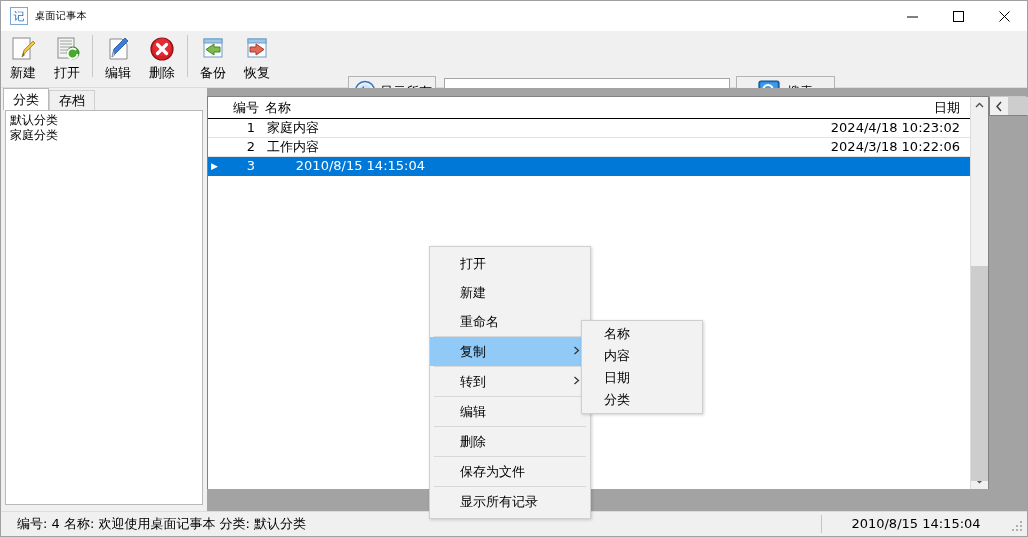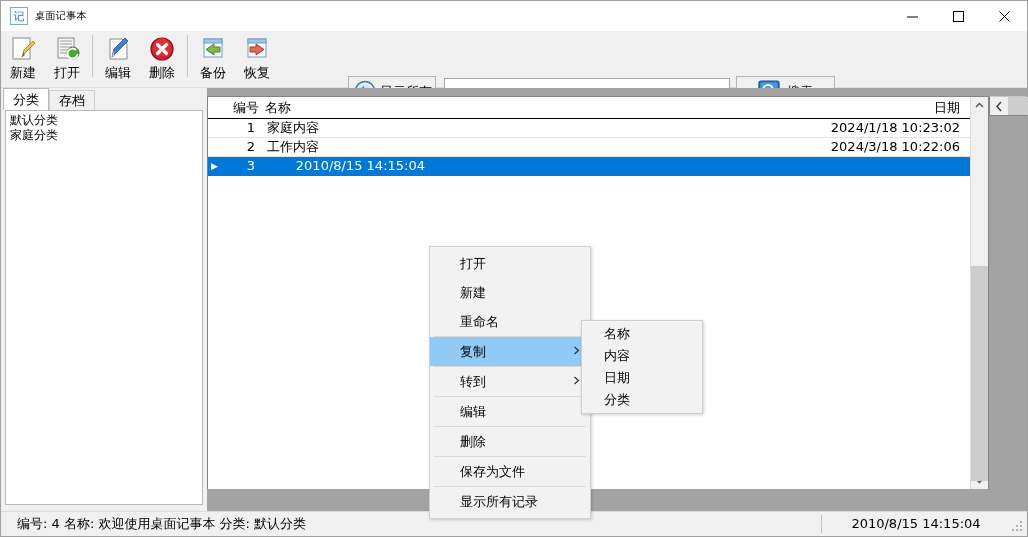--- a/index.html
+++ b/index.html
@@ -594,21 +594,21 @@
             <div class="hcell col-id">编号</div>
             <div class="hcell col-name">名称</div>
             <div class="hcell col-date">日期</div>
           </div>
 
           <div class="lv-rows">
             <div class="lv-row">
               <div class="cell col-marker"></div>
               <div class="cell col-id">1</div>
               <div class="cell col-name">家庭内容</div>
-              <div class="cell col-date">2024/1/18 10:23:02</div>
+              <div class="cell col-date">2024/4/18 10:23:02</div>
             </div>
             <div class="lv-row">
               <div class="cell col-marker"></div>
               <div class="cell col-id">2</div>
               <div class="cell col-name">工作内容</div>
               <div class="cell col-date">2024/3/18 10:22:06</div>
             </div>
             <div class="lv-row selected">
               <div class="cell col-marker">▶</div>
               <div class="cell col-id">3</div>

